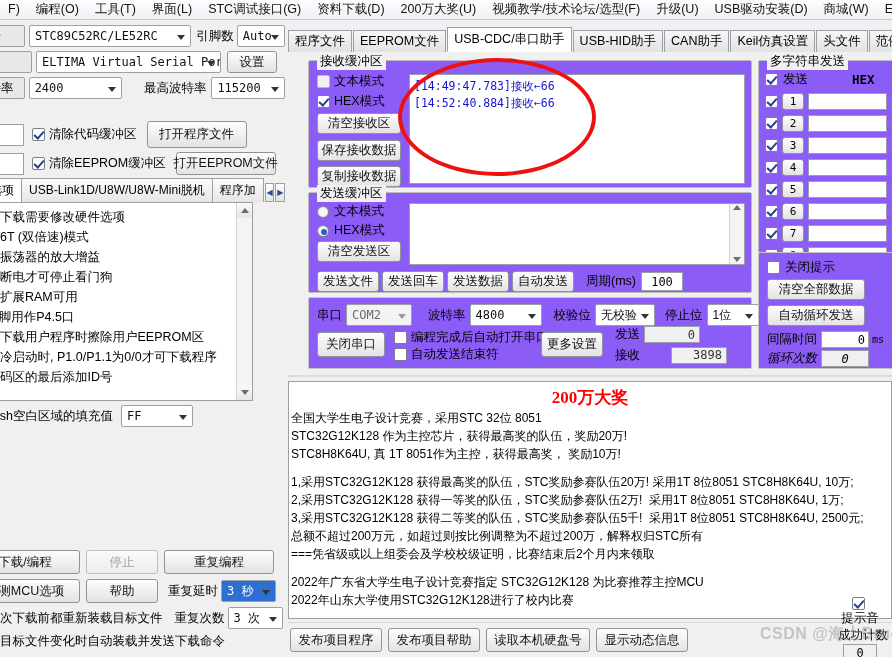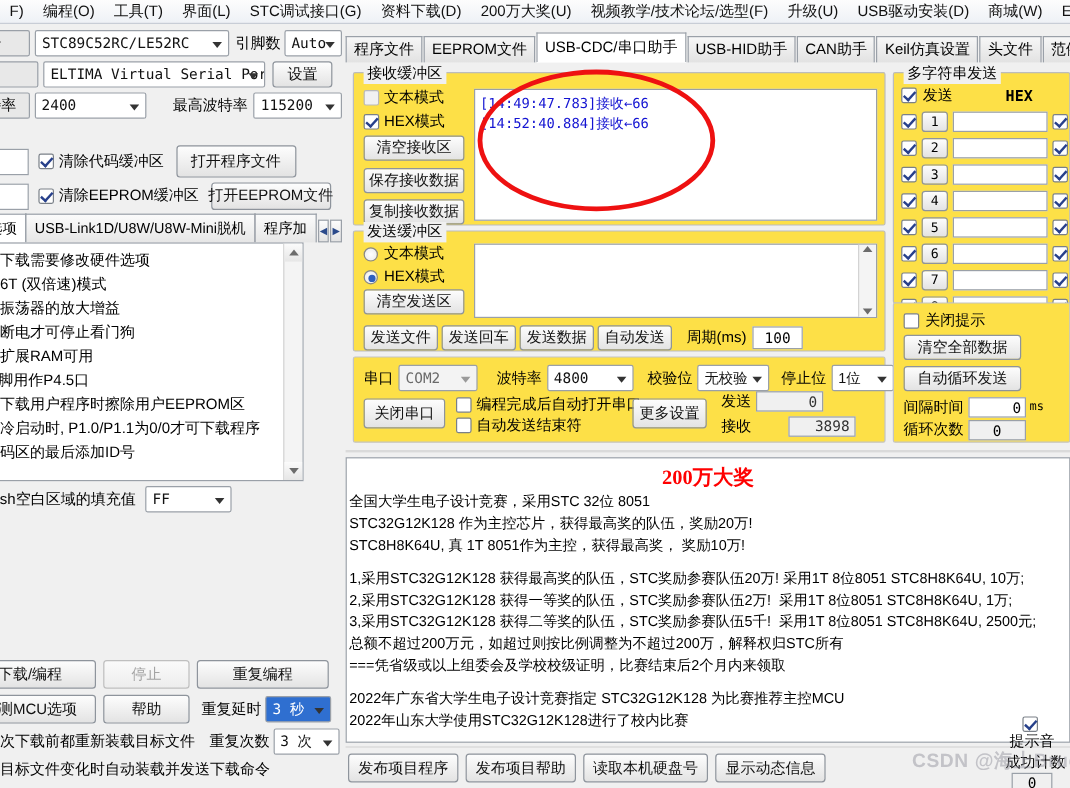--- a/index.html
+++ b/index.html
@@ -130,22 +130,23 @@
     font-size:12.5px; padding:3px 6px 3px 6px; margin-right:1px;
     white-space:nowrap; height:22px; display:flex; align-items:center;
   }
   .tab.active {
     background:#fff; height:25px; font-weight:normal;
     position:relative; z-index:3; border-bottom:1px solid #fff;
   }
 
   
   .group {
-    position:absolute; border:1px solid #bcbcbc; background:#fde047;
+    position:absolute; border:1px solid #bcbcbc; background:#8b5cf6;
     border-radius:2px;
+    margin-left:14px;
   }
   .group > .gtitle {
     position:absolute; top:-8px; left:8px; background:#f0f0f0;
     padding:0 3px; font-size:12.5px;
   }
   .field {
     background:#fff; border:1px solid #9aa0a8;
     font-family:"DejaVu Sans Mono", monospace; font-size:12px;
   }
   .mono { font-family:"DejaVu Sans Mono", monospace; }
@@ -495,21 +496,21 @@
       <span class="plain-lbl" style="margin-left:5px;">关闭提示</span>
     </div>
     <div class="btn" style="position:absolute; left:8px; top:26px; width:98px; height:21px;">清空全部数据</div>
     <div class="btn" style="position:absolute; left:8px; top:52px; width:98px; height:21px;">自动循环发送</div>
 
     <div style="position:absolute; left:8px; top:78px; display:flex; align-items:center;">
       <span class="plain-lbl">间隔时间</span>
       <div class="field" style="width:48px; height:17px; margin-left:4px; display:flex; align-items:center; justify-content:flex-end; padding-right:3px;">0</div>
       <span class="plain-lbl mono" style="margin-left:3px; font-size:10px;">ms</span>
     </div>
-    <div style="position:absolute; left:8px; top:97px; display:flex; align-items:center;">
+    <div style="position:absolute; left:8px; top:97px; display:flex; align-items:center;font-style:italic;">
       <span class="plain-lbl">循环次数</span>
       <div class="field" style="width:48px; height:17px; margin-left:4px; background:#f0f0f0; display:flex; align-items:center; justify-content:center;">0</div>
     </div>
   </div>
 
   <div class="divider-h" style="left:288px; top:375px; width:604px;"></div>
 
   <div class="infopane">
     <div class="title">200万大奖</div>
     <div class="p">全国大学生电子设计竞赛，采用STC 32位 8051</div>

